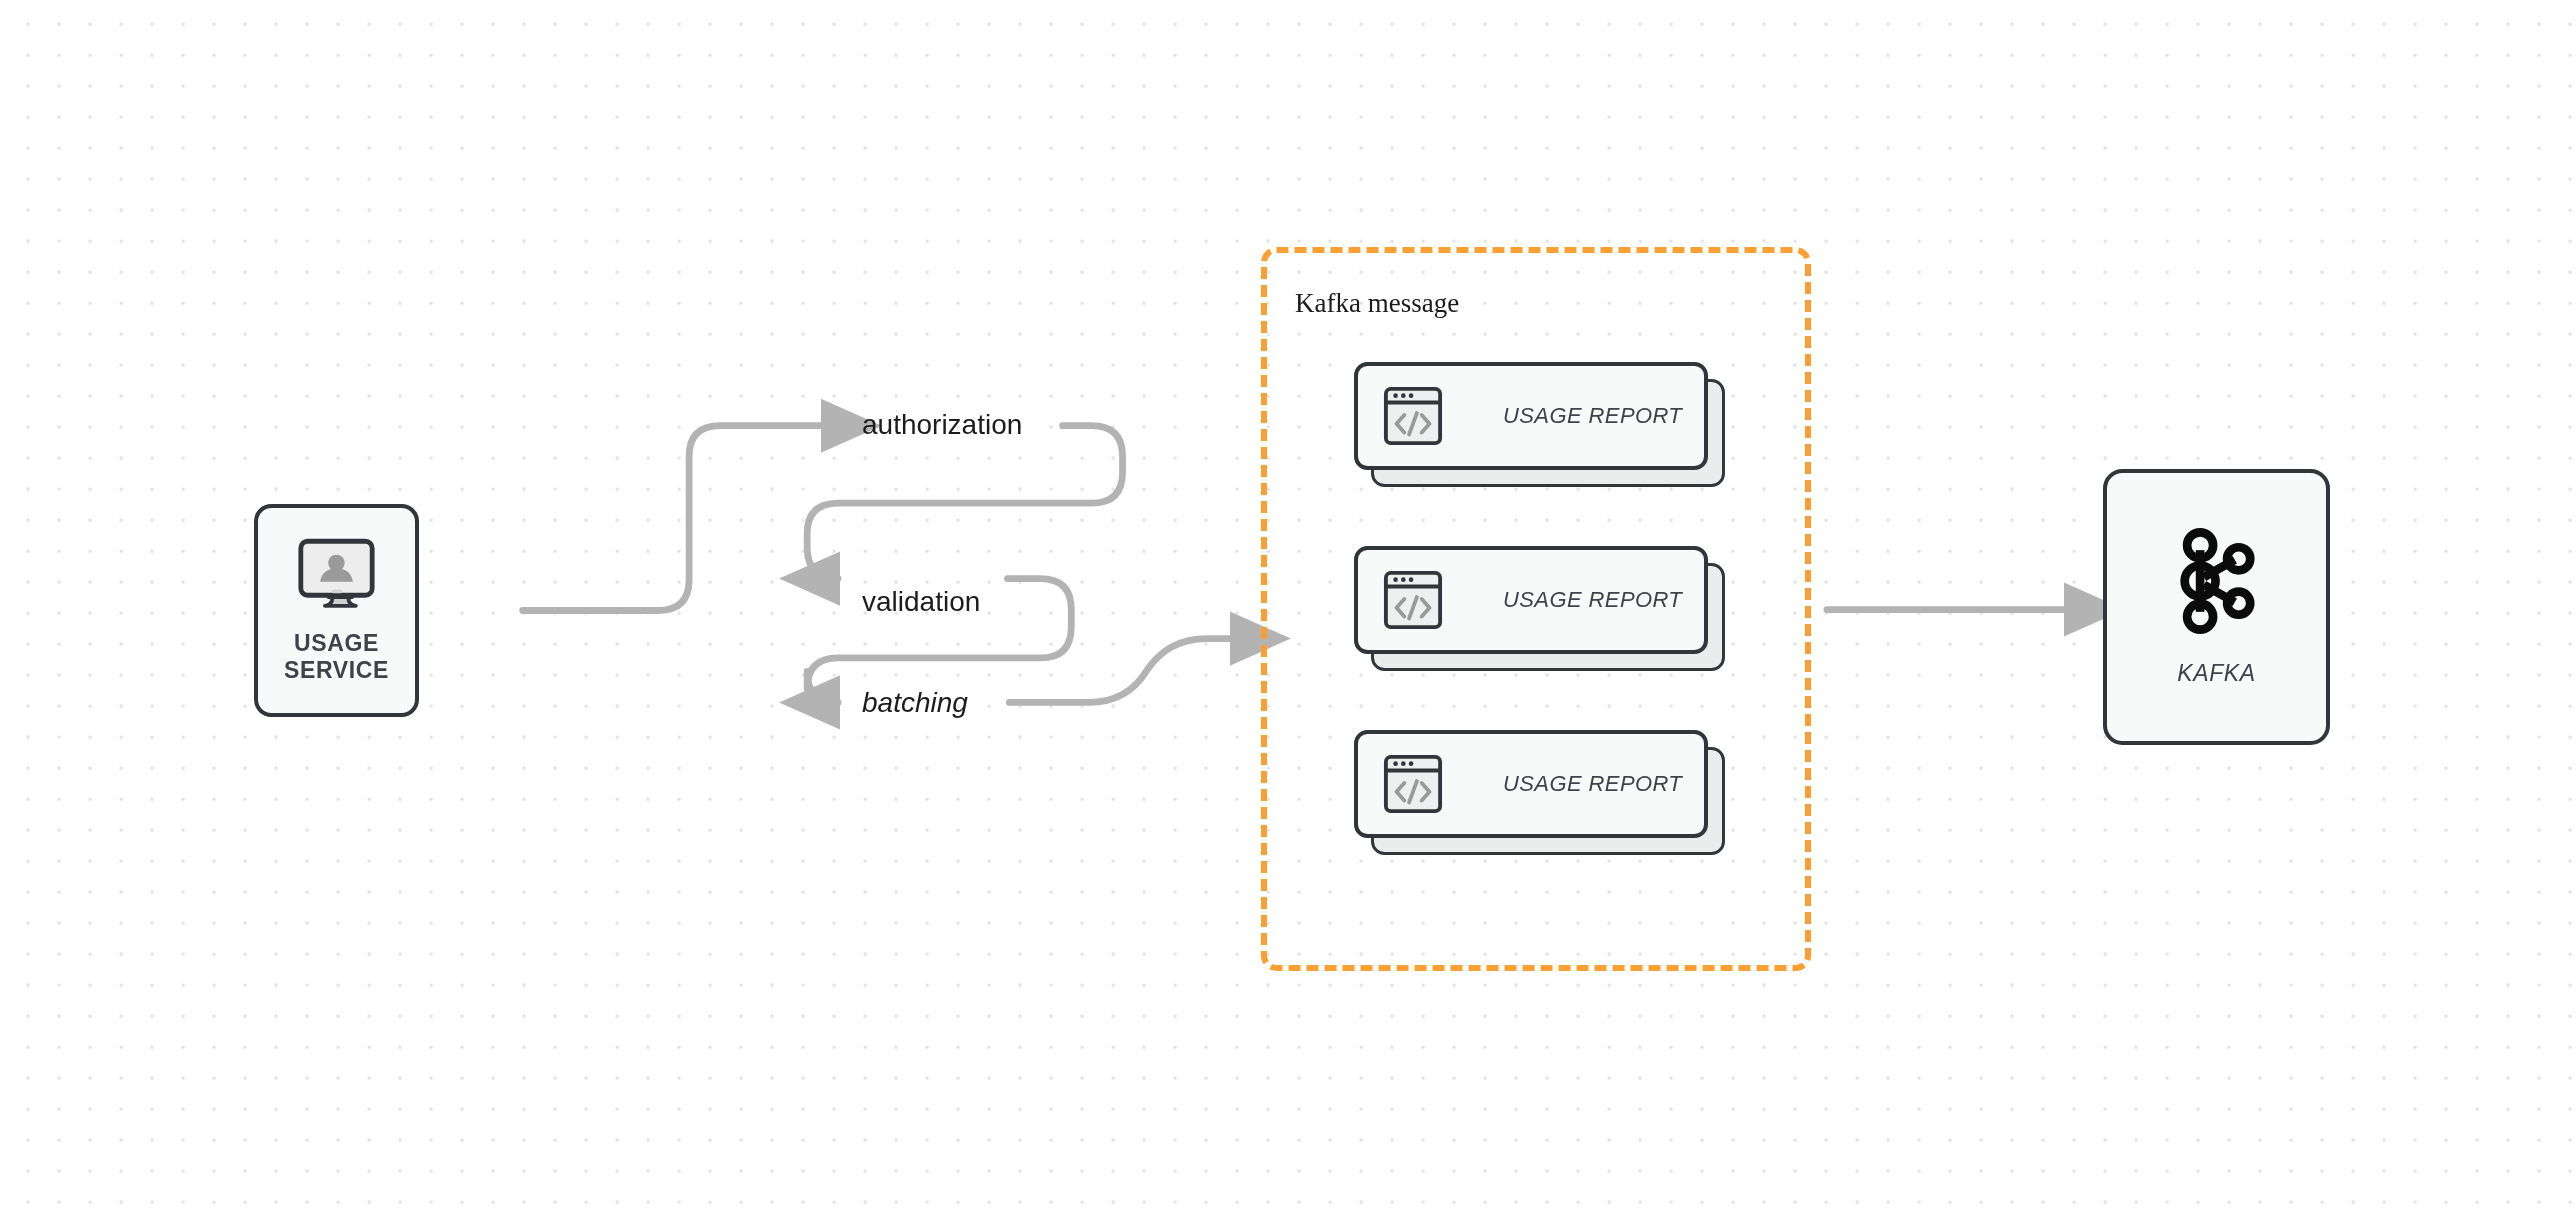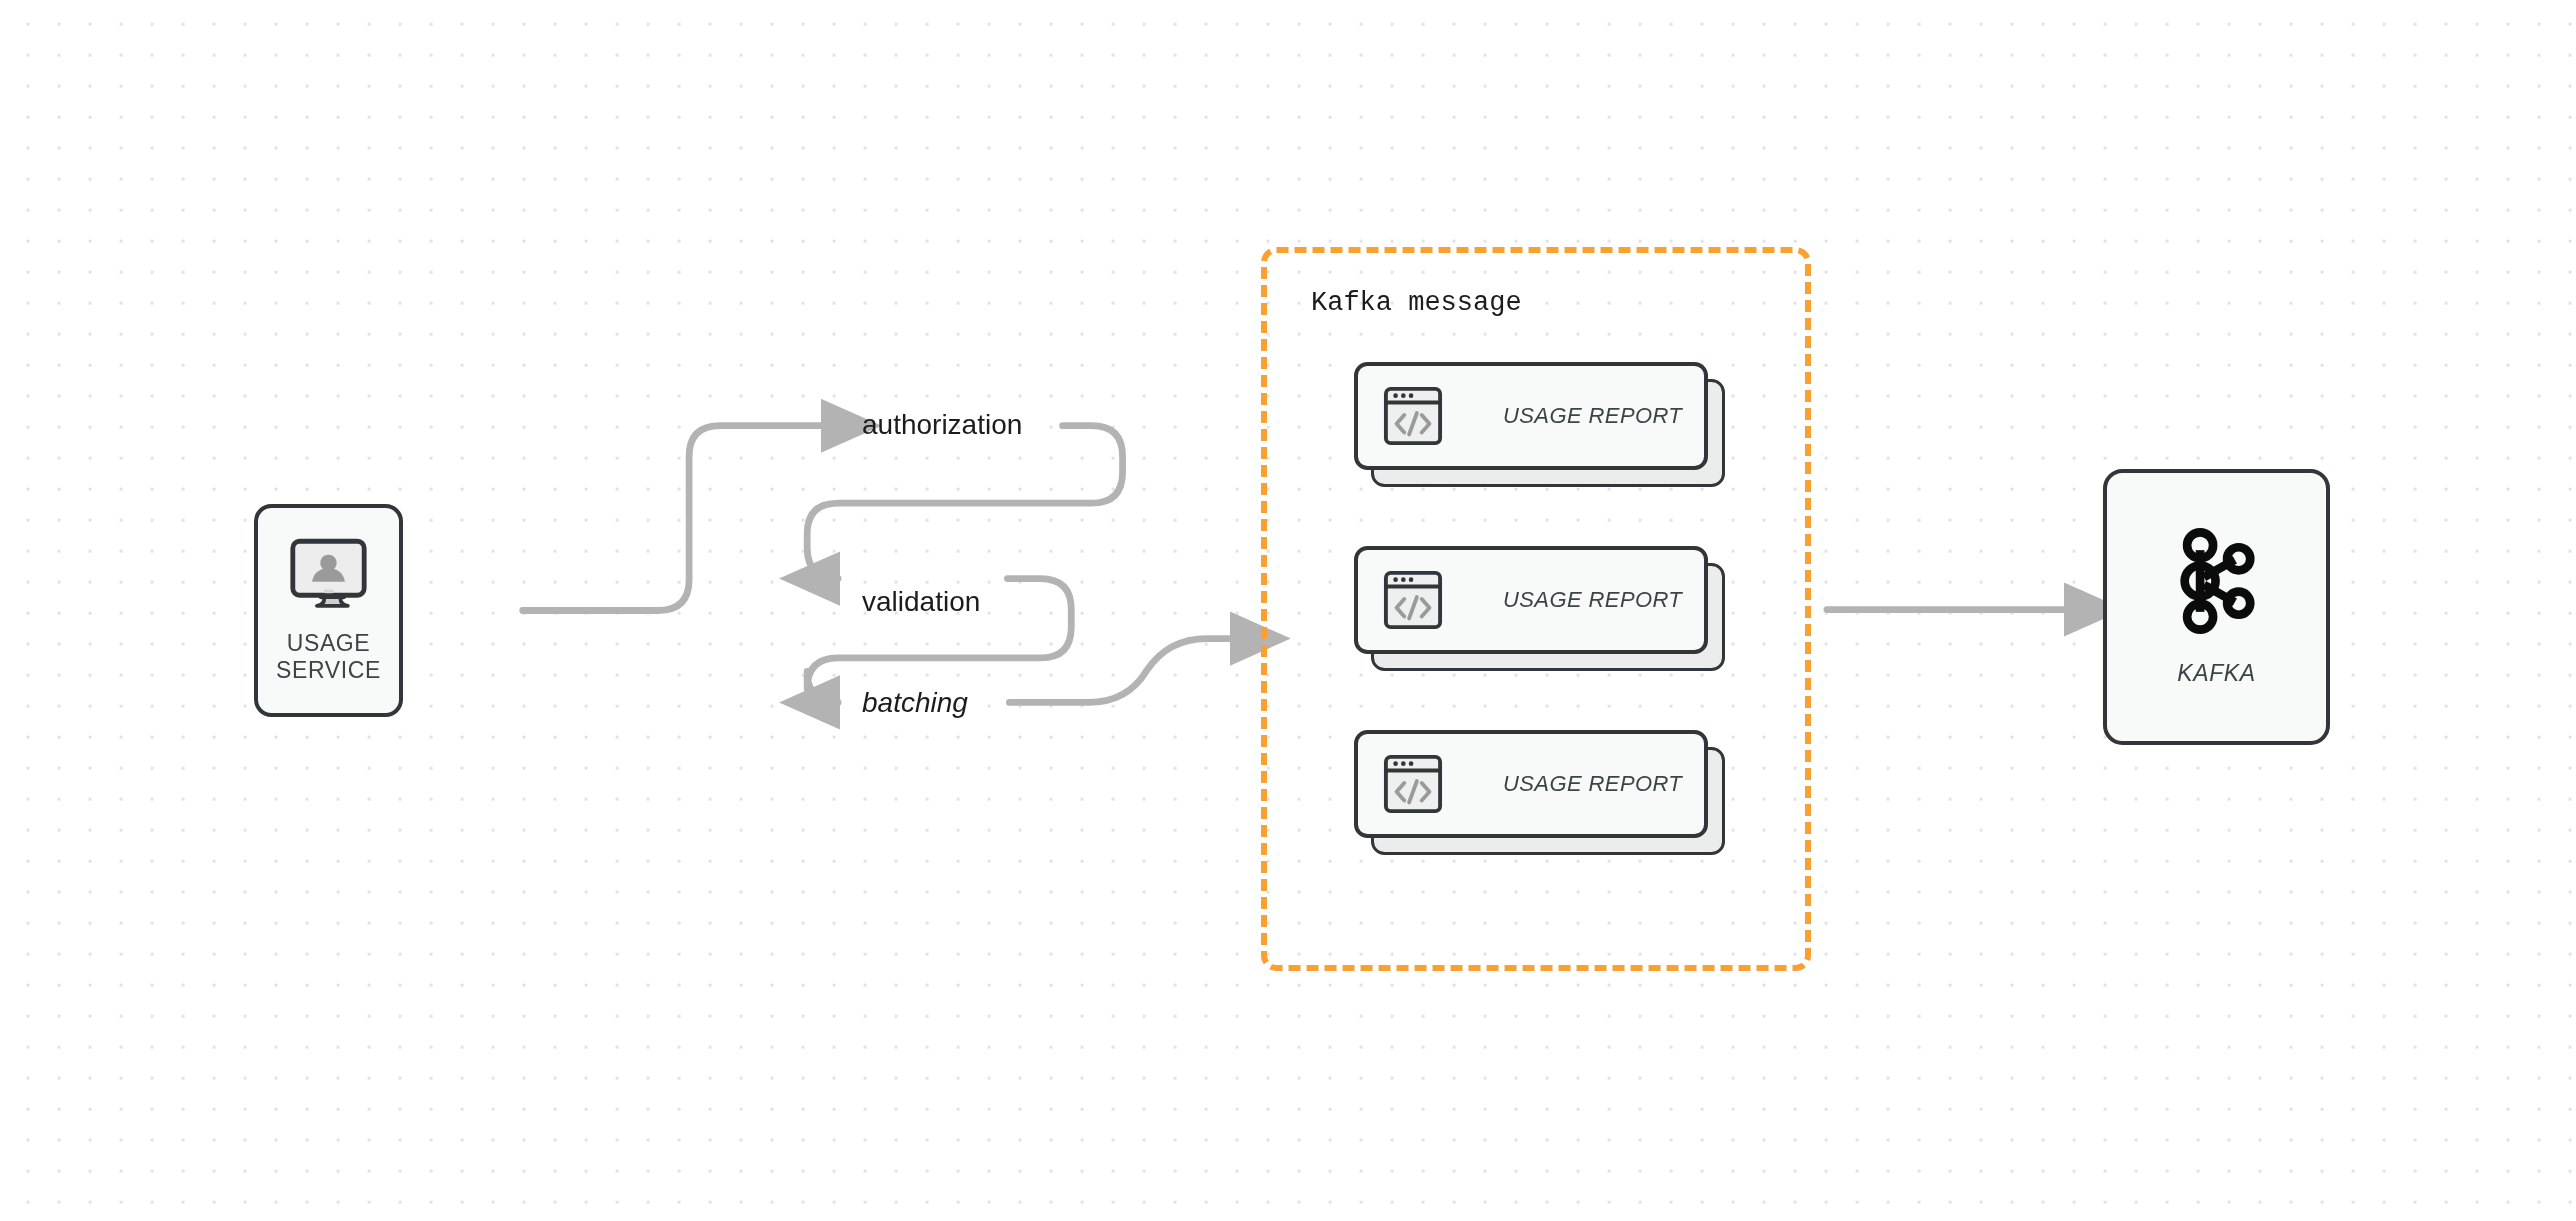--- a/index.html
+++ b/index.html
@@ -45,22 +45,23 @@
     letter-spacing: 0.6px;
     color: #3d4348;
     text-align: center;
     font-family: "Liberation Sans", sans-serif;
   }
 
   
   #usage-service {
     left: 254px;
     top: 504px;
-    width: 149px;
+    width: 165px;
     height: 213px;
+    font-weight: bold;
   }
   #usage-service .icon-wrap { margin-bottom: 13.5px; }
   #usage-service .node-label { margin-top: 1.9px; }
 
   
   #kafka-node {
     left: 2103px;
     top: 469px;
     width: 227px;
     height: 276px;
@@ -92,24 +93,23 @@
     border: 6.8px dashed #faa032;
     border-radius: 15.5px;
     box-sizing: border-box;
   }
   #kafka-group-title {
     position: absolute;
     left: 1295px;
     top: 290px;
     font-size: 27px;
     color: #1c1c1c;
-    font-family: Liberation Mono, monospace;
+    font-family: Liberation Serif, serif;
     white-space: nowrap;
     line-height: 1;
-    margin-left: 16px;
   }
 
   
   .report-card {
     position: absolute;
     left: 1354px;
     width: 354px;
     height: 108px;
   }
   .report-card .card-shadow {

